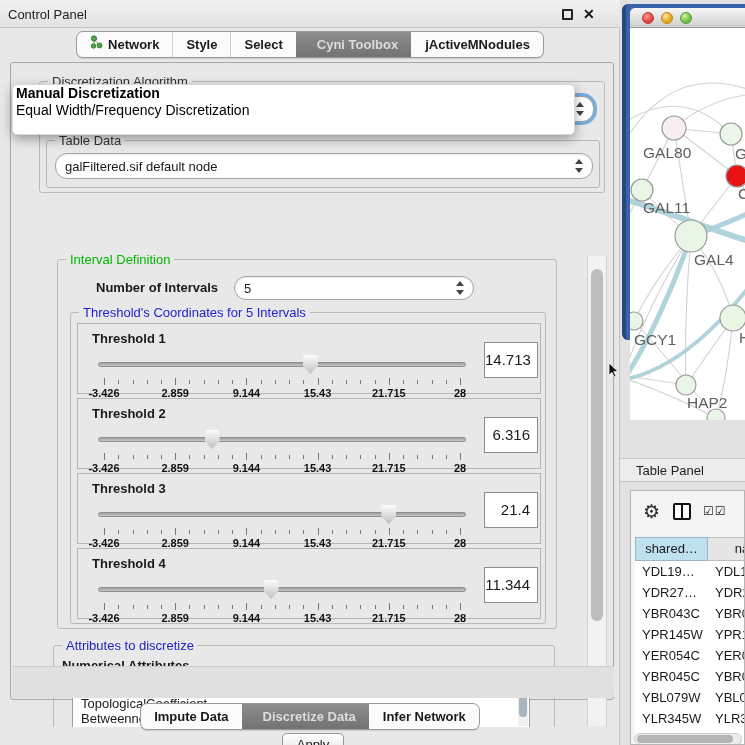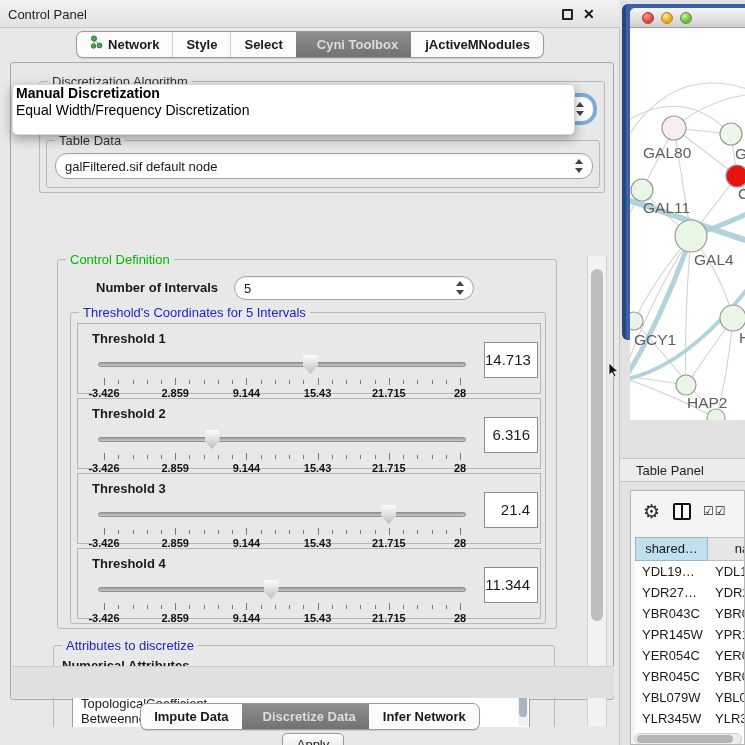--- a/index.html
+++ b/index.html
@@ -179,21 +179,21 @@
           <span class="group-title gt-gray">Table Data</span>
           <div class="combo" style="left:8px; top:12px; width:538px; height:26px;">
             <span class="val">galFiltered.sif default node</span>
             <span class="spinner"></span>
           </div>
         </div>
       </div>
 
       <div class="scrollarea">
         <div class="group interval-group">
-          <span class="group-title gt-green">Control Definition</span>
+          <span class="group-title gt-green">Interval Definition</span>
           <span class="noi-label">Number of Intervals</span>
           <div class="combo noi-combo">
             <span class="val">5</span>
             <span class="spinner"></span>
           </div>
           <div class="group thresholds-group">
             <span class="group-title gt-blue">Threshold's Coordinates for 5 Intervals</span>
             <div id="thresholds">
                 <div class="th-panel" style="top: 10px;">
                   <div class="th-label">Threshold 1</div>

